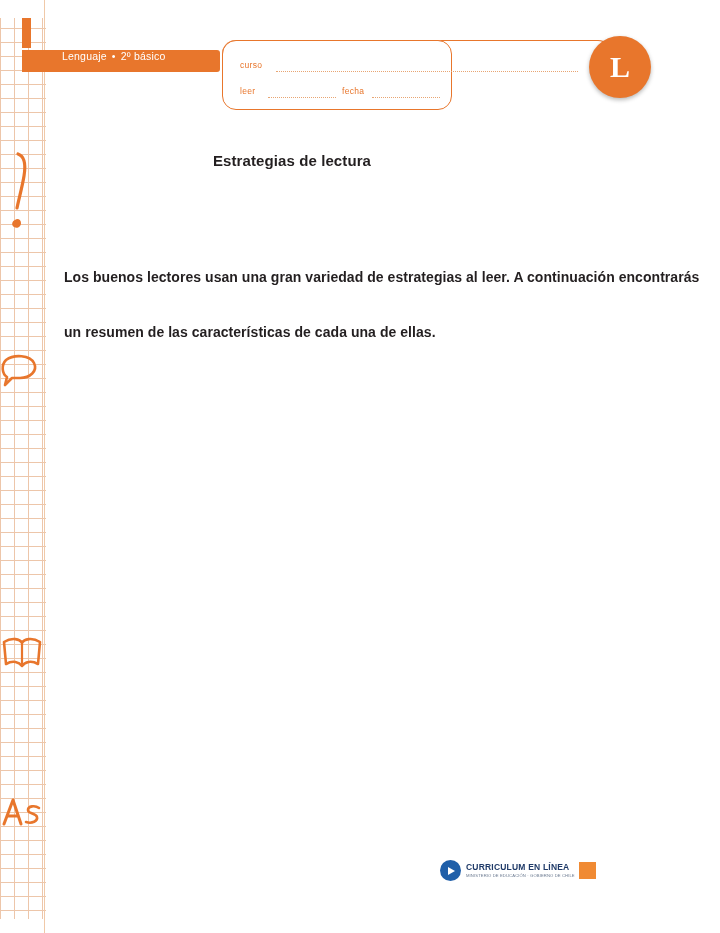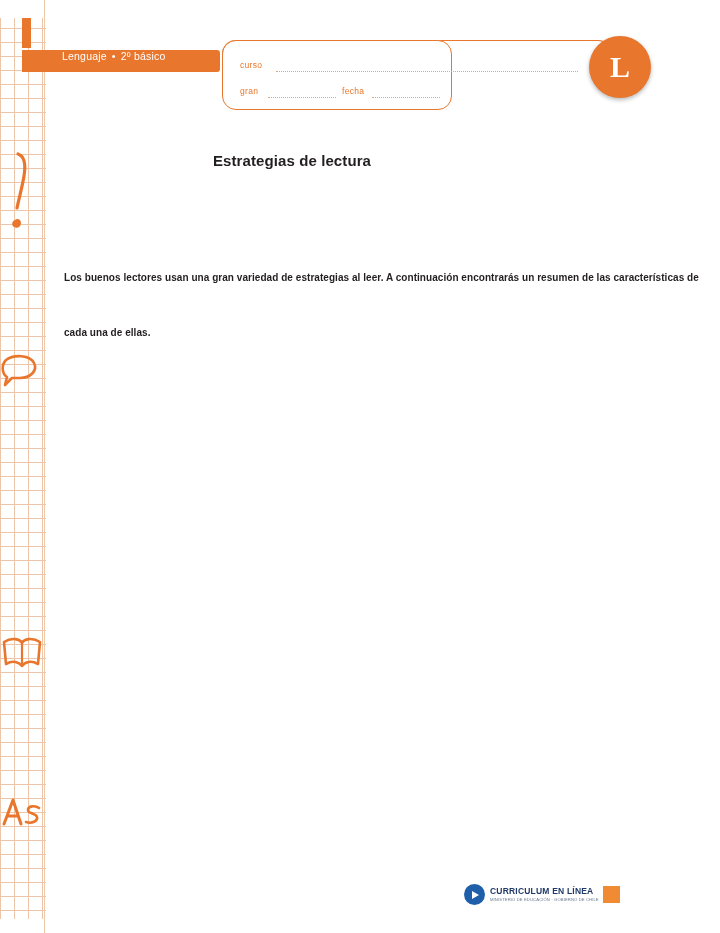--- a/index.html
+++ b/index.html
@@ -167,35 +167,34 @@
     font-size: 15px;
     font-weight: bold;
     color: #231f20;
     letter-spacing: .1px;
   }
   .body-copy {
     position: absolute;
     left: 64px;
     top: 250px;
     width: 650px;
-    font-size: 10px;
+    font-size: 14px;
     font-weight: bold;
     line-height: 55px;
     color: #231f20;
     letter-spacing: .05px;
   }
 
   
   .footer-logo {
     position: absolute;
-    left: 464px;
+    left: 440px;
     top: 858px;
     width: 160px;
     height: 26px;
-    margin-top: 24px;
   }
   .logo-circle {
     position: absolute;
     left: 0;
     top: 2px;
     width: 21px;
     height: 21px;
     border-radius: 50%;
     background: #1f5fa9;
     display: flex;
@@ -281,21 +280,21 @@
 
   <div class="subject-tab">
     <span>Lenguaje</span>
     <span class="sep">•</span>
     <span>2º básico</span>
   </div>
 
   <div class="field f-nombre">curso</div>
   <div class="field-line l-nombre"></div>
 
-  <div class="field f-curso">gran</div>
+  <div class="field f-curso">leer</div>
   <div class="field-line l-curso"></div>
 
   <div class="field f-fecha">fecha</div>
   <div class="field-line l-fecha"></div>
 
   <div class="badge">L</div>
 </div>
 
 <div class="doc-title">Estrategias de lectura</div>
 <div class="body-copy">Los buenos lectores usan una gran variedad de estrategias al leer. A continuación encontrarás un resumen de las características de cada una de ellas.</div>

